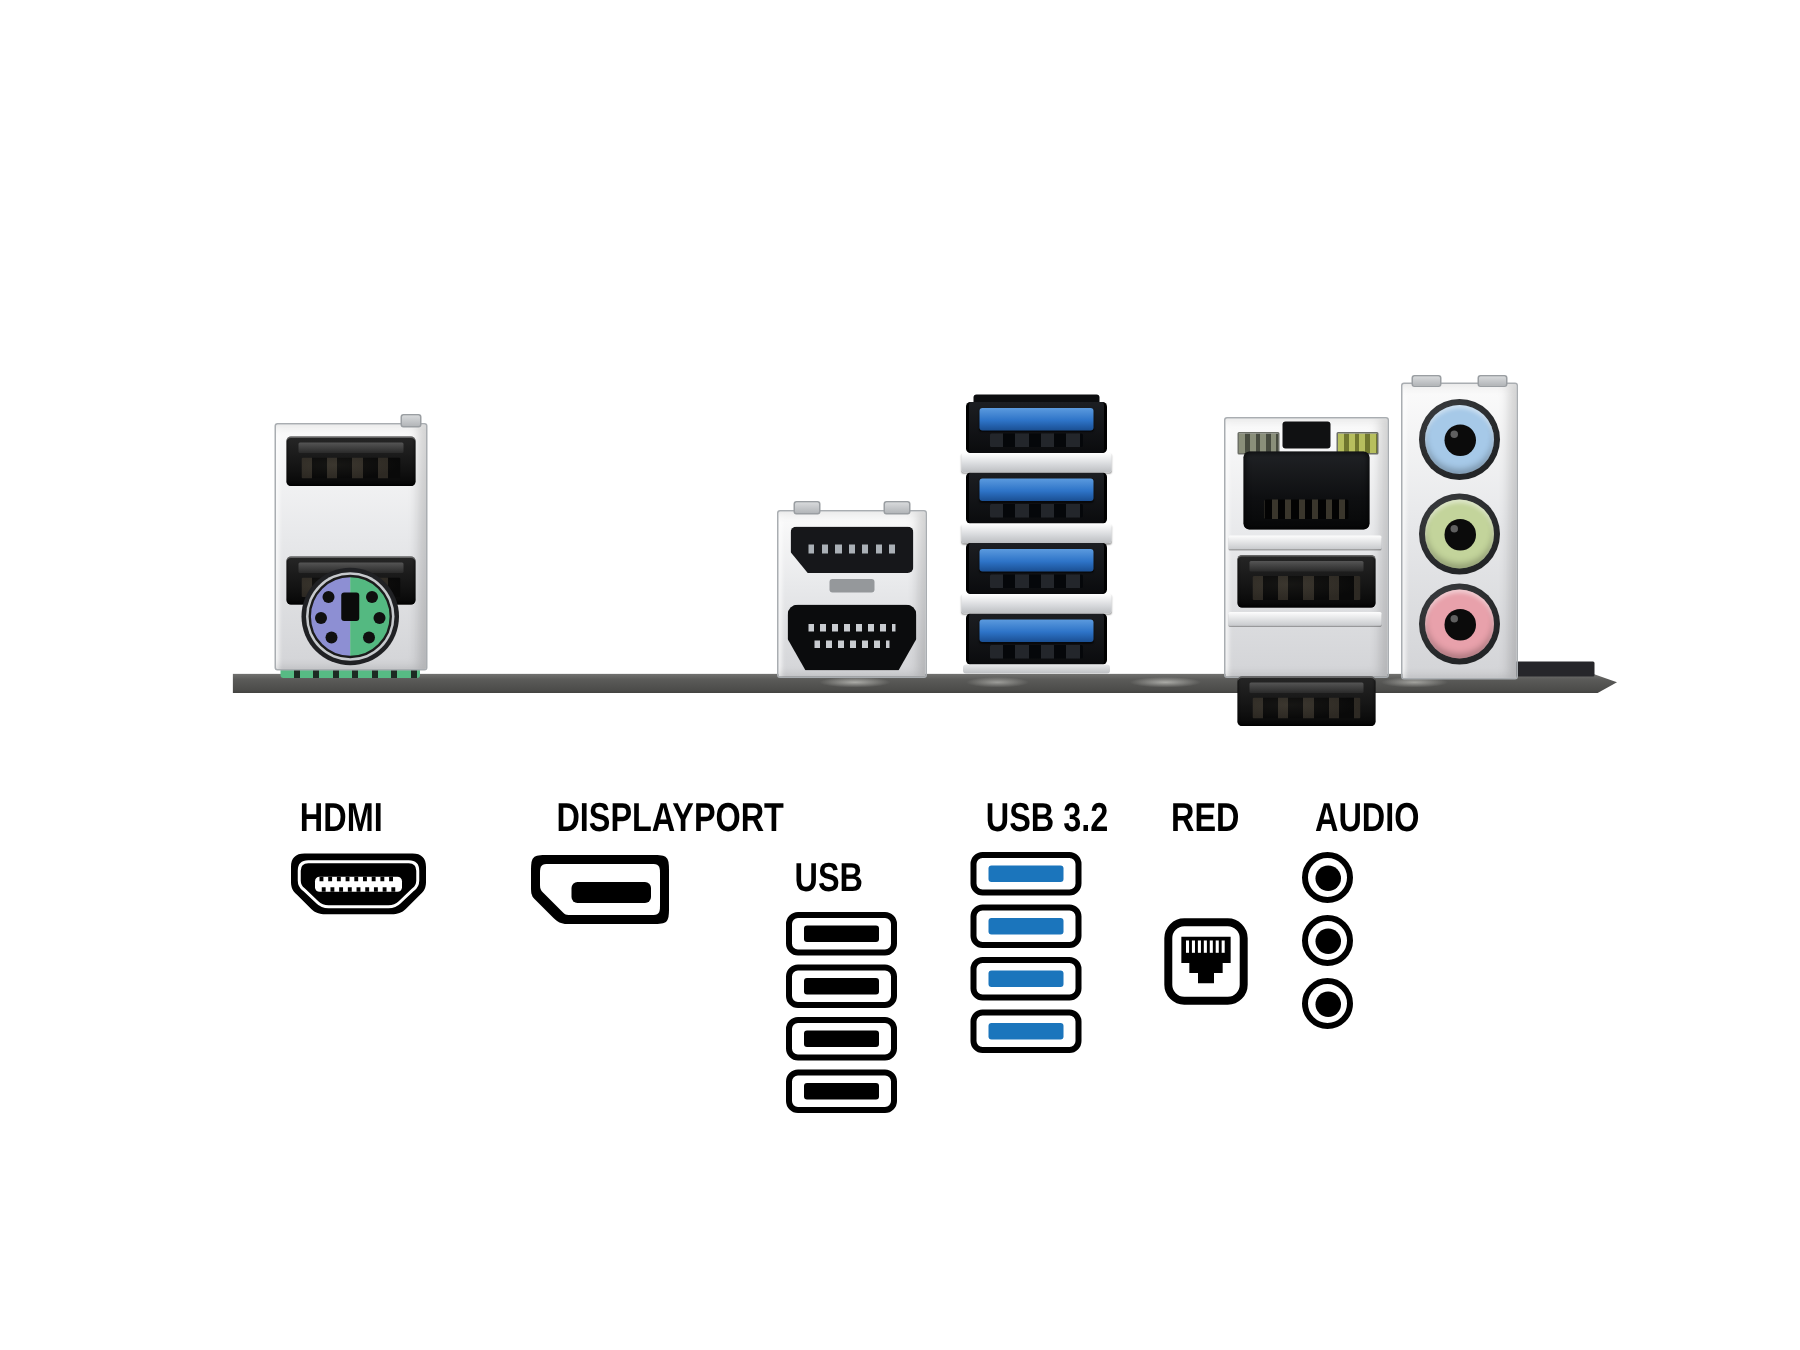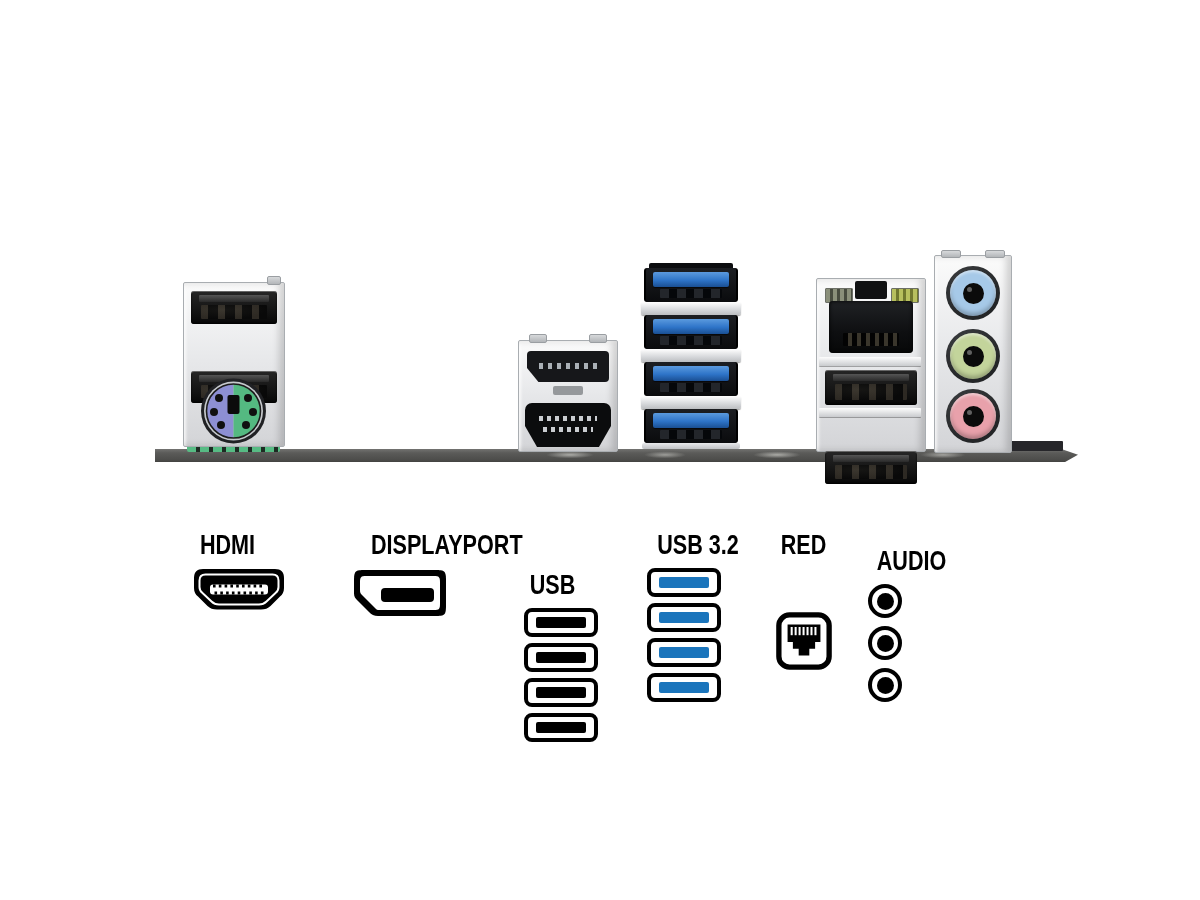--- a/index.html
+++ b/index.html
@@ -297,21 +297,21 @@
         <rect x="20.3" y="16.5" width="2.1" height="8.5" fill="#fff"></rect>
         <rect x="24.4" y="16.5" width="2.1" height="8.5" fill="#fff"></rect>
         <rect x="28.5" y="16.5" width="2.1" height="8.5" fill="#fff"></rect>
         <rect x="32.6" y="16.5" width="2.1" height="8.5" fill="#fff"></rect>
         <rect x="36.7" y="16.5" width="2.1" height="8.5" fill="#fff"></rect>
         <rect x="40.8" y="16.5" width="2.1" height="8.5" fill="#fff"></rect>
       </svg>
     </div>
   </div>
 
-  <div class="legend-col" style="left:868px;width:150px;margin-top:16px;">
+  <div class="legend-col" style="left:868px;width:150px;">
     <div class="legend-label">AUDIO</div>
     <div class="legend-icon">
       <div class="aud-leg">
           <div class="dot"></div>
         </div>
       <div class="aud-leg">
           <div class="dot"></div>
         </div>
       <div class="aud-leg">
           <div class="dot"></div>

